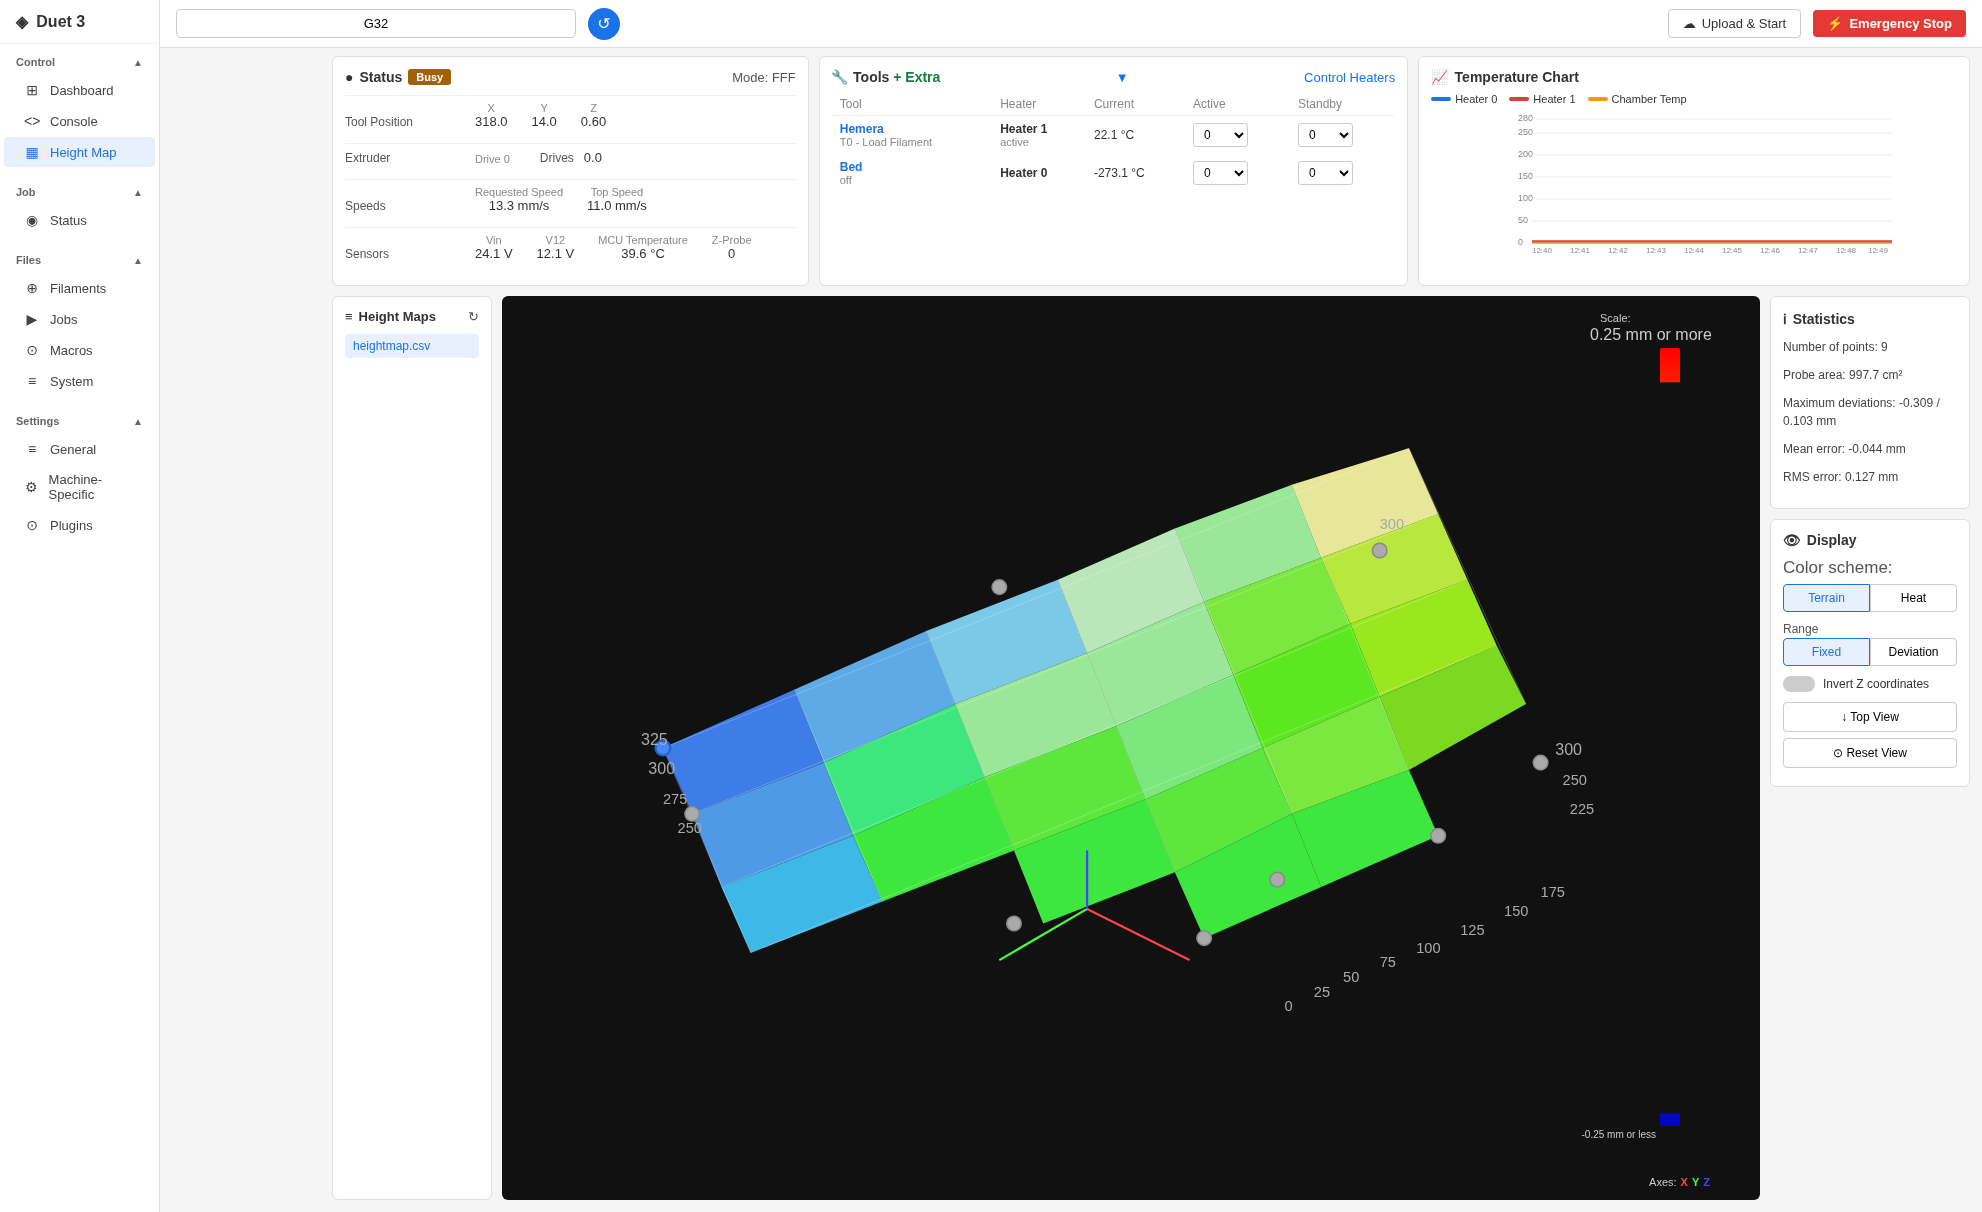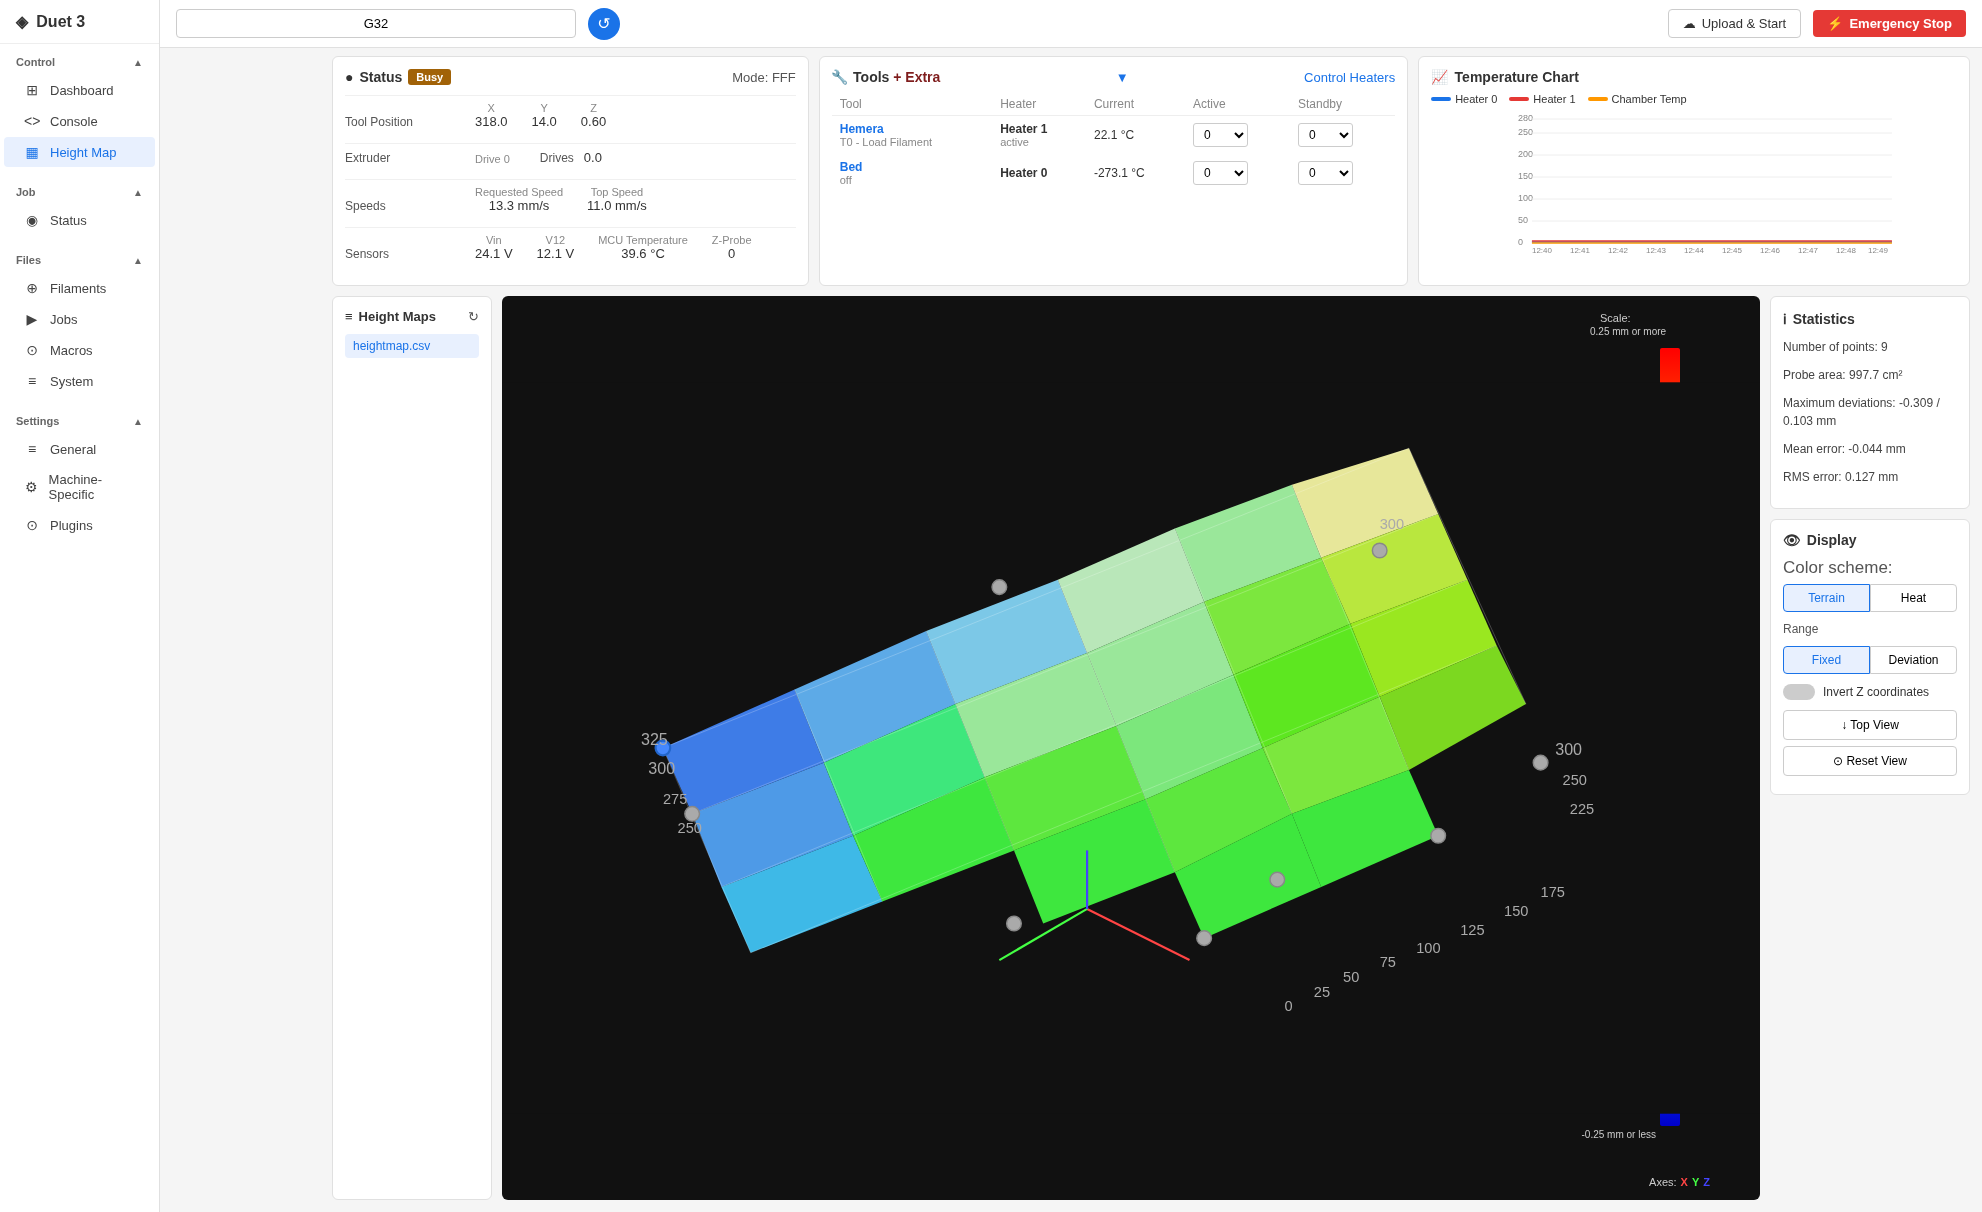--- a/index.html
+++ b/index.html
@@ -92,30 +92,30 @@
     .right-panel { width: 200px; flex-shrink: 0; display: flex; flex-direction: column; gap: 10px; }
     .stats-panel, .display-panel { background: #fff; border: 1px solid #e0e0e0; border-radius: 6px; padding: 12px; }
     .right-panel-title { font-size: 14px; font-weight: 600; margin-bottom: 10px; display: flex; align-items: center; gap: 6px; }
     .stat-row { margin-bottom: 10px; font-size: 12px; color: #444; line-height: 1.5; }
     .color-scheme-label { font-size: 17px; color: #555; margin-bottom: 6px; }
     .btn-group { display: flex; gap: 0; margin-bottom: 10px; }
     .btn-group-btn { flex: 1; padding: 6px 0; font-size: 12px; cursor: pointer; border: 1px solid #ccc; background: #fff; }
     .btn-group-btn:first-child { border-radius: 4px 0 0 4px; }
     .btn-group-btn:last-child { border-radius: 0 4px 4px 0; }
     .btn-group-btn.active { background: #e8f0fe; border-color: #1a73e8; color: #1a73e8; font-weight: 500; }
-    .range-label { font-size: 12px; color: #555; margin-bottom: 10px; }
+    .range-label { font-size: 12px; color: #555; margin-bottom: 2px; }
     .invert-row { display: flex; align-items: center; gap: 8px; margin-bottom: 10px; font-size: 12px; }
     .toggle { width: 32px; height: 16px; background: #ccc; border-radius: 8px; cursor: pointer; position: relative; }
     .action-btn { width: 100%; padding: 7px; font-size: 12px; border: 1px solid #ccc; border-radius: 4px; background: #fff; cursor: pointer; margin-bottom: 6px; display: flex; align-items: center; justify-content: center; gap: 6px; }
 
     
     .chart-svg { width: 100%; height: 140px; }
 
     
-    .extra-link { color: #7f1d1d; cursor: pointer; }
+    .extra-link { color: #15803d; cursor: pointer; }
     .arrow-link { color: #1a73e8; cursor: pointer; }
   </style>
 </head>
 <body>
 
 <nav id="sidebar">
   <div class="sidebar-logo">
     <span>◈</span>
     <span>Duet 3</span>
   </div>
@@ -424,21 +424,21 @@
       </div>
       <div class="height-file">heightmap.csv</div>
     </div>
 
     <div class="viewer-panel">
 
       <div class="color-scale">
         <div class="scale-title" style="position:absolute;top:0;left:-60px;color:#ccc;font-size:11px;">
           <span>Scale:</span>
         </div>
-        <div class="scale-label-top" style="position:absolute;top:14px;left:-70px;color:#ccc;font-size:10px;white-space:nowrap;">
+        <div class="scale-label-top" style="position:absolute;top:14px;left:-70px;color:#ccc;font-size:16px;white-space:nowrap;">
           <span>0.25 mm
 or more</span>
         </div>
         <div style="position:absolute;top:36px;bottom:44px;left:0;width:20px;background:linear-gradient(to bottom,#ff0000,#ff6600,#ffcc00,#aaff00,#00ff88,#00ccff,#0066ff,#0000cc);border-radius:2px;"></div>
         <div class="scale-label-bot" style="position:absolute;bottom:30px;left:-80px;color:#ccc;font-size:10px;white-space:nowrap;">
           <span>-0.25 mm
 or less</span>
         </div>
       </div>
 

